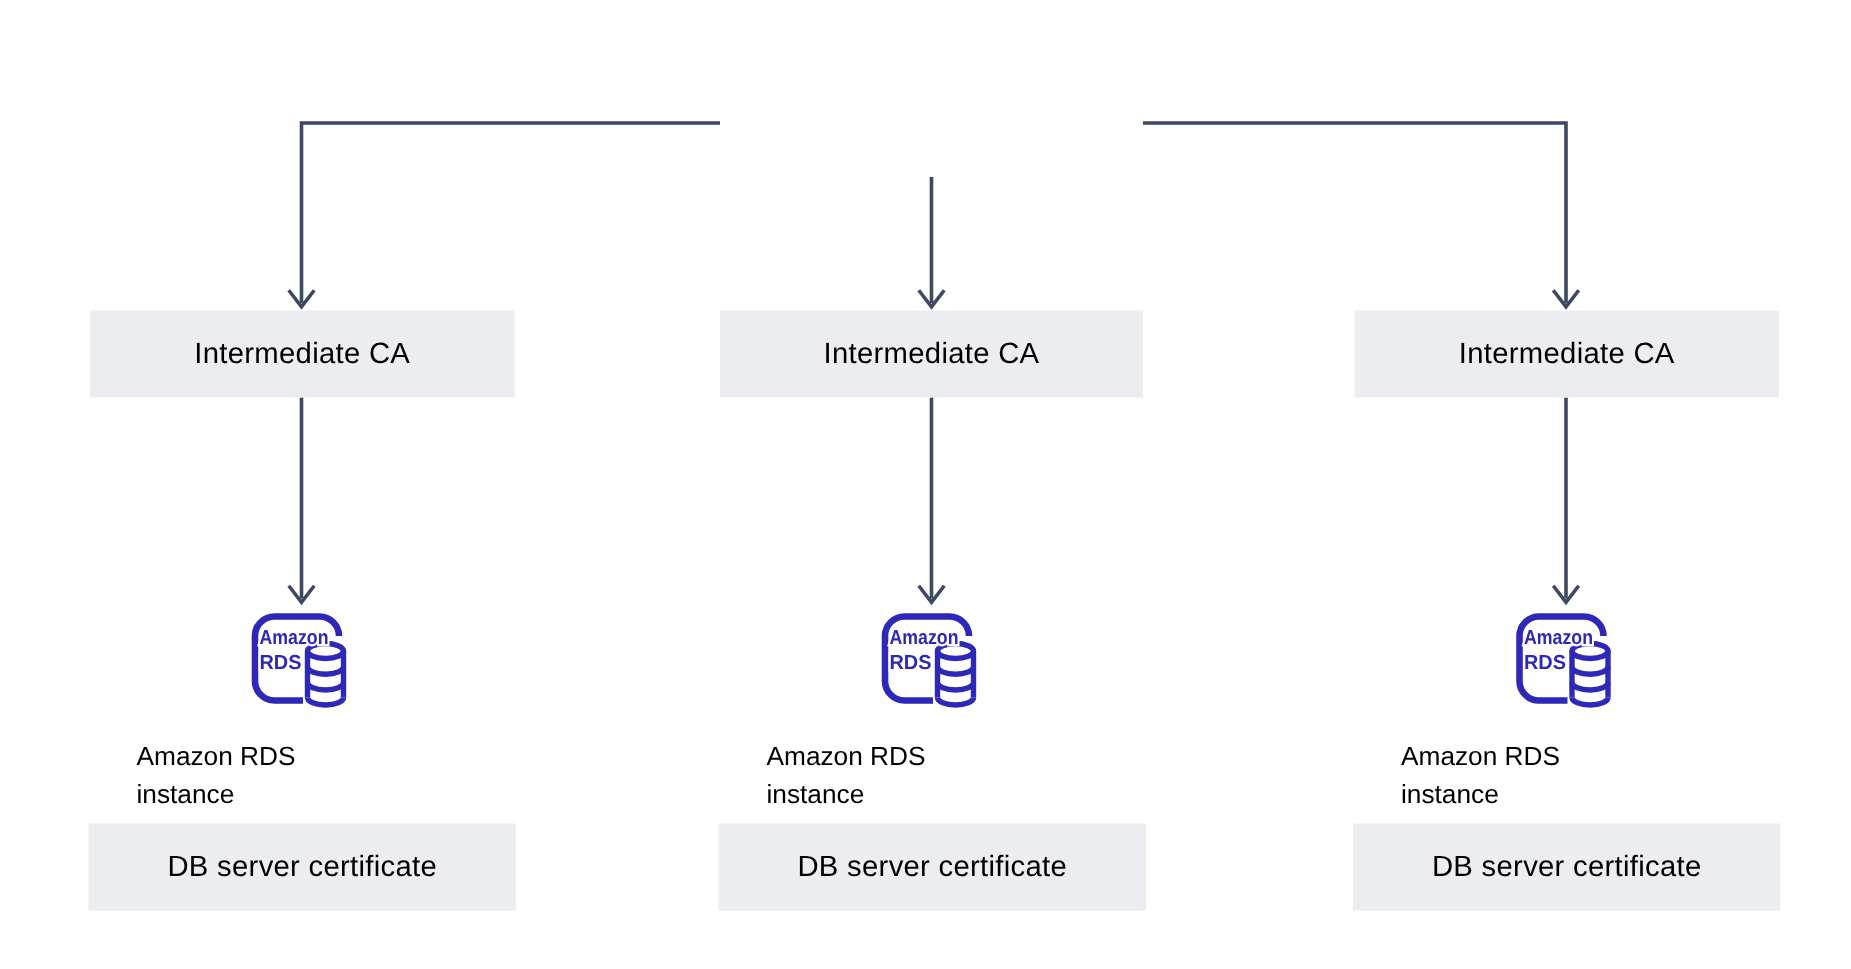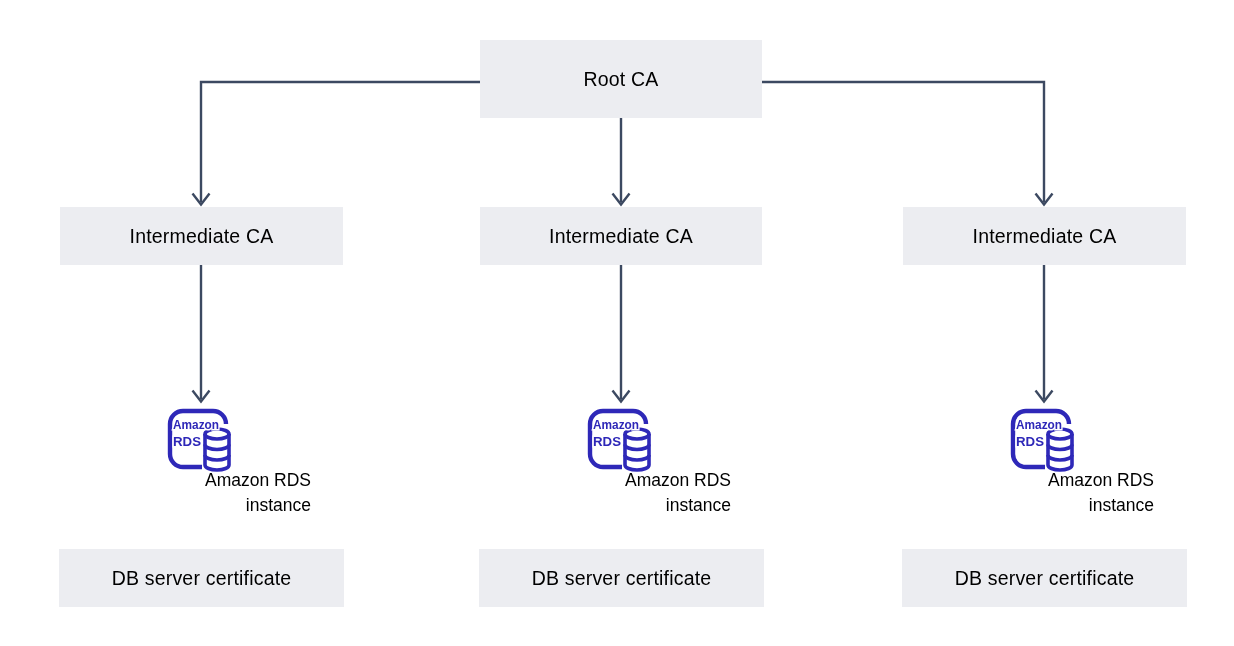--- a/index.html
+++ b/index.html
@@ -61,23 +61,23 @@
     font-family: "Liberation Sans", sans-serif;
     font-weight: bold;
     font-size: 13.5px;
     paint-order: stroke fill;
     stroke: #fff;
     stroke-width: 3px;
   }
 
   .instance-label {
     position: absolute;
-    top: 468px;
+    top: 492px;
     width: 220px;
-    text-align: right;
+    text-align: left;
     font-size: 17.5px;
     line-height: 25px;
     color: var(--text);
   }
   .instance-label-0 { left: 91px; }
   .instance-label-1 { left: 511px; }
   .instance-label-2 { left: 934px; }
 </style>
 </head>
 <body>
@@ -96,23 +96,20 @@
     <path d="M1035.5 193.5 L1044 204.5 L1052.5 193.5"></path>
 
     <path d="M201 265 V399"></path>
     <path d="M192.5 390.5 L201 401.5 L209.5 390.5"></path>
     <path d="M621 265 V399"></path>
     <path d="M612.5 390.5 L621 401.5 L629.5 390.5"></path>
     <path d="M1044 265 V399"></path>
     <path d="M1035.5 390.5 L1044 401.5 L1052.5 390.5"></path>
   </svg>
 
-  <div class="node node-root">
-    <span>Root CA</span>
-  </div>
 
   <div class="node node-int-0">
     <span>Intermediate CA</span>
   </div>
   <div class="node node-int-1">
     <span>Intermediate CA</span>
   </div>
   <div class="node node-int-2">
     <span>Intermediate CA</span>
   </div>

